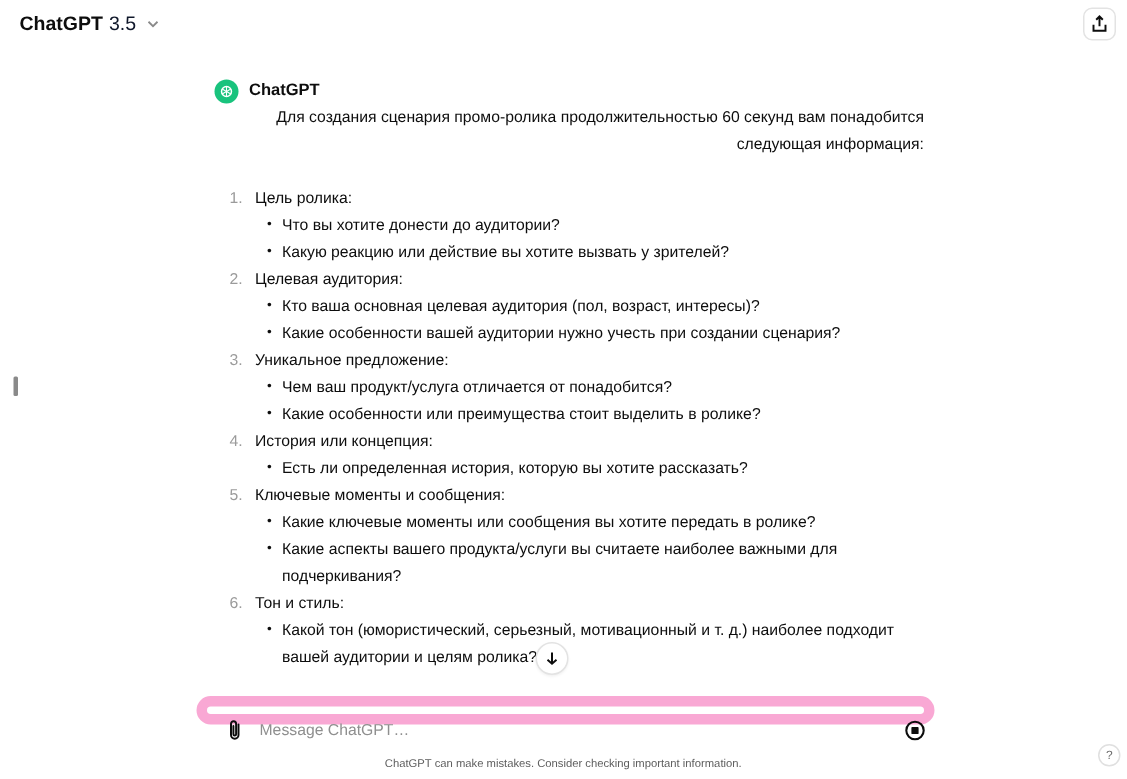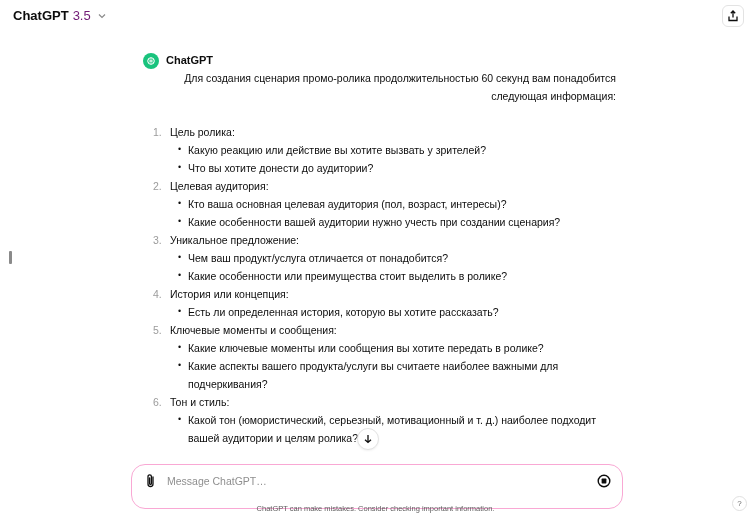--- a/index.html
+++ b/index.html
@@ -2,41 +2,41 @@
 <html><head>
 <meta charset="utf-8">
 <style>
   * { box-sizing: border-box; margin: 0; padding: 0; }
   html, body { width: 751px; height: 519px; overflow: hidden; background: #ffffff; }
   body { font-family: "Liberation Sans", sans-serif; color: #0d0d0d; position: relative; }
 
   .header { position: absolute; left: 0; top: 0; width: 751px; height: 32px; }
   .model-switch { position: absolute; left: 13px; top: 8px; display: flex; align-items: center; gap: 4px; cursor: pointer; }
   .model-name { font-size: 13px; font-weight: bold; color: #0d0d0d; }
-  .model-ver { font-size: 13px; color: #701a75; }
+  .model-ver { font-size: 13px; color: #0f172a; }
   .chev { width: 10px; height: 10px; display: inline-block; margin-left: 2px; }
   .share-btn { position: absolute; left: 722px; top: 5px; width: 22px; height: 22px; border: 1px solid #e3e3e3; border-radius: 6px; display: flex; align-items: center; justify-content: center; background: #fff; cursor: pointer; }
 
   .side-handle { position: absolute; left: 9px; top: 251px; width: 3px; height: 13px; background: #8a8a8a; border-radius: 1px; }
 
   .msg { position: absolute; left: 143px; top: 53px; width: 480px; }
   .avatar { position: absolute; left: 0; top: 0; width: 16px; height: 16px; border-radius: 50%; background: #19c37d; display: flex; align-items: center; justify-content: center; }
   .author { position: absolute; left: 23px; top: 1px; font-size: 11px; font-weight: bold; color: #0d0d0d; }
   .body { position: absolute; left: 23px; top: 16px; width: 450px; font-size: 10.5px; line-height: 18px; color: #0d0d0d; }
   .intro { margin-bottom: 18px; text-align: right; }
   ol.steps { list-style: none; }
   ol.steps > li { position: relative; padding-left: 4px; }
   .num { position: absolute; left: -13px; color: #9b9b9b; }
   ul.sub { list-style: none; margin-left: 14px; }
   ul.sub li { position: relative; padding-left: 4px; }
   ul.sub li::before { content: "•"; position: absolute; left: -6px; top: -1px; font-size: 9px; }
 
   .scroll-down { position: absolute; left: 357px; top: 428px; width: 22px; height: 22px; border-radius: 50%; background: #fff; border: 1px solid #e3e3e3; display: flex; align-items: center; justify-content: center; cursor: pointer; box-shadow: 0 1px 2px rgba(0,0,0,0.06); }
 
-  .composer { position: absolute; left: 131px; top: 464px; width: 492px; height: 45px; border: 1px solid #f9a8d4; border-radius: 14px; background: #fff; display: flex; align-items: center; }
+  .composer { position: absolute; left: 131px; top: 464px; width: 492px; height: 19px; border: 7px solid #f9a8d4; border-radius: 14px; background: #fff; display: flex; align-items: center; }
   .attach { position: absolute; left: 12px; top: 8px; width: 14px; height: 16px; cursor: pointer; }
   .input { position: absolute; left: 35px; top: 7px; width: 420px; height: 18px; border: none; outline: none; font-family: "Liberation Sans", sans-serif; font-size: 10.5px; color: #0d0d0d; background: transparent; }
   .input::placeholder { color: #8f8f8f; }
   .stop { position: absolute; left: 465px; top: 9px; width: 14px; height: 14px; cursor: pointer; }
 
   .disclaimer { position: absolute; left: 0; top: 504px; width: 751px; text-align: center; font-size: 7.5px; color: #5d5d5d; }
   .help { position: absolute; left: 732px; top: 496px; width: 15px; height: 15px; border-radius: 50%; border: 1px solid #e0e0e0; background: #fff; font-size: 8px; color: #6b6b6b; display: flex; align-items: center; justify-content: center; cursor: pointer; }
 </style>
 </head>
 <body>
@@ -67,22 +67,22 @@
     </svg>
   </div>
   <div class="author">ChatGPT</div>
   <div class="body">
     <p class="intro">Для создания сценария промо-ролика продолжительностью 60 секунд вам понадобится следующая информация:</p>
     <ol class="steps">
       <li>
         <span class="num">1.</span>
         <span>Цель ролика:</span>
         <ul class="sub">
+          <li>Что вы хотите донести до аудитории?</li>
           <li>Какую реакцию или действие вы хотите вызвать у зрителей?</li>
-          <li>Что вы хотите донести до аудитории?</li>
         </ul>
       </li>
       <li>
         <span class="num">2.</span>
         <span>Целевая аудитория:</span>
         <ul class="sub">
           <li>Кто ваша основная целевая аудитория (пол, возраст, интересы)?</li>
           <li>Какие особенности вашей аудитории нужно учесть при создании сценария?</li>
         </ul>
       </li>

